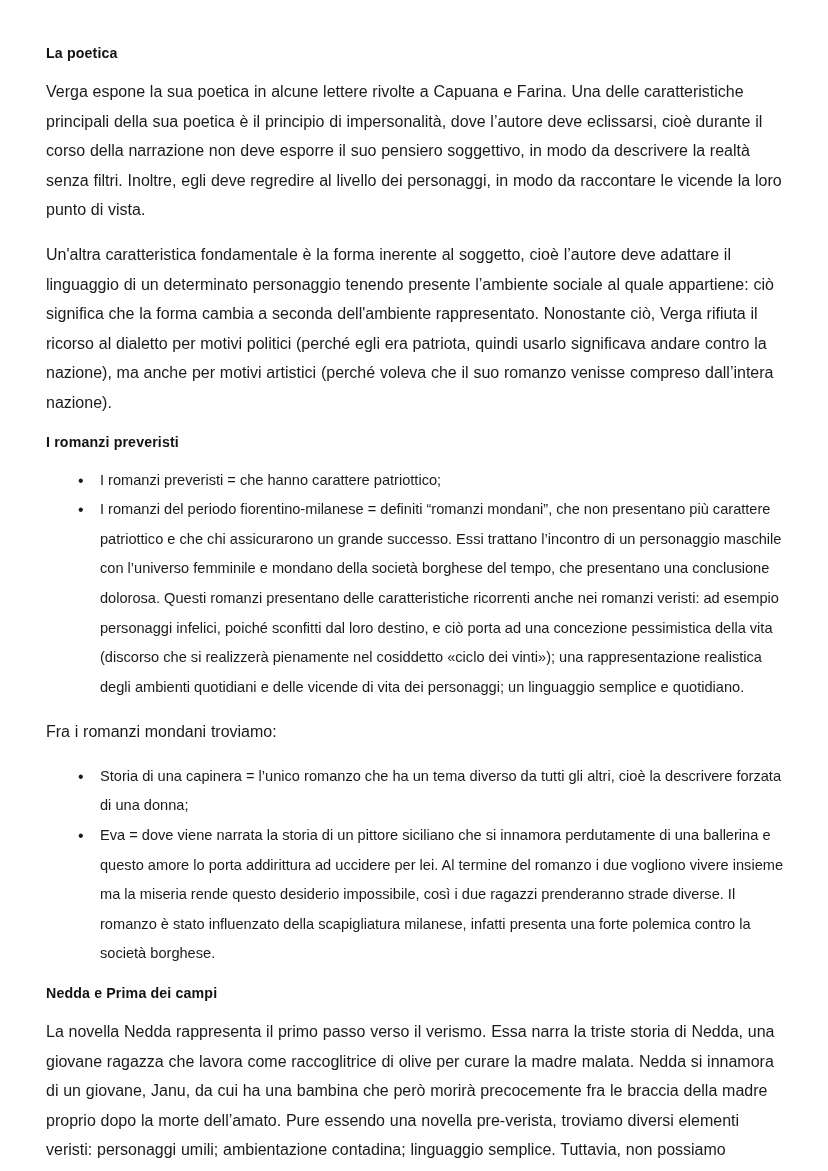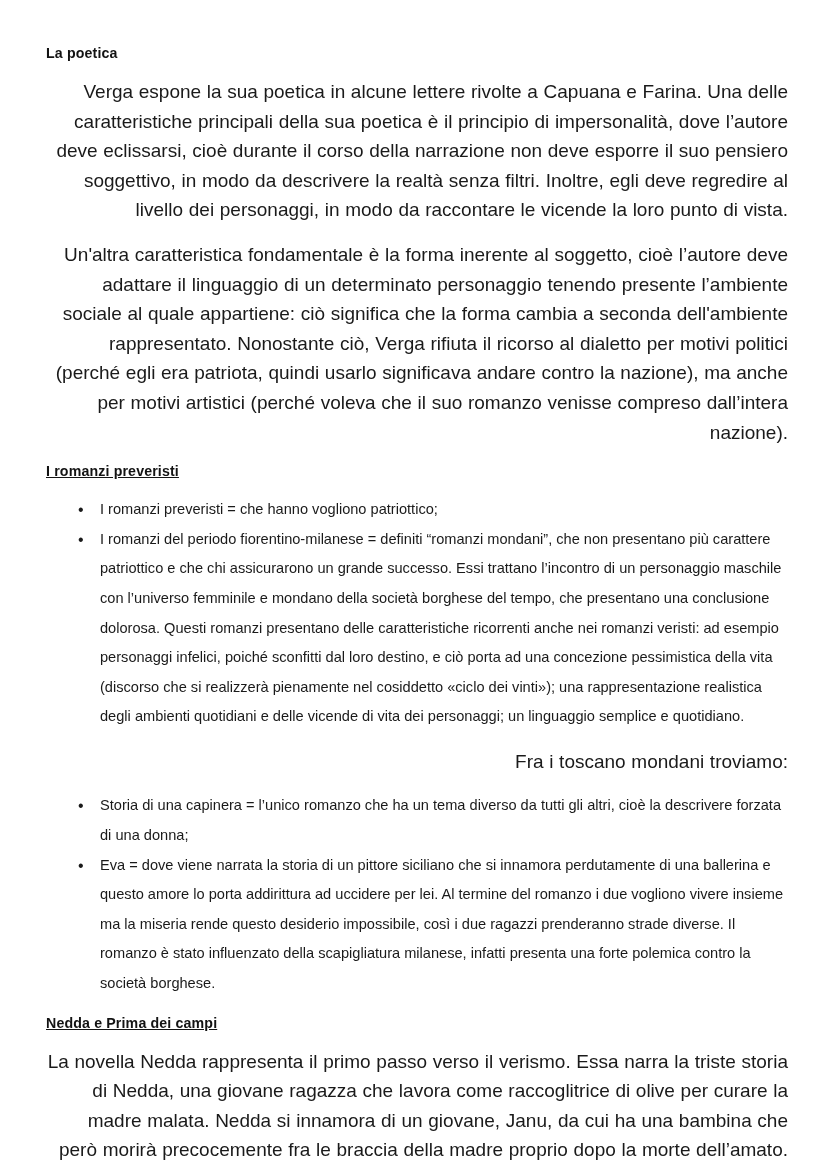--- a/index.html
+++ b/index.html
@@ -29,27 +29,26 @@
   h2.section-heading {
     font-size: 14.2px;
     font-weight: bold;
     line-height: 19px;
     margin: 0 0 14px 0;
     letter-spacing: 0.01em;
     color: #131313;
   }
   .heading-spaced {
     margin-top: 20px;
-    text-decoration: underline;
   }
   p.para {
-    font-size: 19px;
+    font-size: 16px;
     line-height: 29.6px;
     margin: 0 0 15px 0;
-    text-align: right;
+    text-align: left;
     color: #1a1a1a;
     word-spacing: 0.02em;
   }
   ul.bullets {
     list-style: none;
     margin: 0 0 15px 0;
     padding: 0;
   }
   ul.bullets > li {
     position: relative;
@@ -79,29 +78,29 @@
     <p class="para">Verga espone la sua poetica in alcune lettere rivolte a Capuana e Farina. Una delle caratteristiche principali della sua poetica è il principio di impersonalità, dove l’autore deve eclissarsi, cioè durante il corso della narrazione non deve esporre il suo pensiero soggettivo, in modo da descrivere la realtà senza filtri. Inoltre, egli deve regredire al livello dei personaggi, in modo da raccontare le vicende la loro punto di vista.</p>
 
     <p class="para">Un'altra caratteristica fondamentale è la forma inerente al soggetto, cioè l’autore deve adattare il linguaggio di un determinato personaggio tenendo presente l’ambiente sociale al quale appartiene: ciò significa che la forma cambia a seconda dell'ambiente rappresentato. Nonostante ciò, Verga rifiuta il ricorso al dialetto per motivi politici (perché egli era patriota, quindi usarlo significava andare contro la nazione), ma anche per motivi artistici (perché voleva che il suo romanzo venisse compreso dall’intera nazione).</p>
 
     <h2 class="section-heading heading-spaced">I romanzi preveristi</h2>
 
 
     <ul class="bullets">
       <li>
         <span class="bullet-dot">•</span>
-        <span>I romanzi preveristi = che hanno vogliono patriottico;</span>
+        <span>I romanzi preveristi = che hanno carattere patriottico;</span>
       </li>
       <li>
         <span class="bullet-dot">•</span>
         <span>I romanzi del periodo fiorentino-milanese = definiti “romanzi mondani”, che non presentano più carattere patriottico e che chi assicurarono un grande successo. Essi trattano l’incontro di un personaggio maschile con l’universo femminile e mondano della società borghese del tempo, che presentano una conclusione dolorosa. Questi romanzi presentano delle caratteristiche ricorrenti anche nei romanzi veristi: ad esempio personaggi infelici, poiché sconfitti dal loro destino, e ciò porta ad una concezione pessimistica della vita (discorso che si realizzerà pienamente nel cosiddetto «ciclo dei vinti»); una rappresentazione realistica degli ambienti quotidiani e delle vicende di vita dei personaggi; un linguaggio semplice e quotidiano.</span>
       </li>
     </ul>
 
-    <p class="para">Fra i toscano mondani troviamo:</p>
+    <p class="para">Fra i romanzi mondani troviamo:</p>
 
     <ul class="bullets">
       <li>
         <span class="bullet-dot">•</span>
         <span>Storia di una capinera = l’unico romanzo che ha un tema diverso da tutti gli altri, cioè la descrivere forzata di una donna;</span>
       </li>
       <li>
         <span class="bullet-dot">•</span>
         <span>Eva = dove viene narrata la storia di un pittore siciliano che si innamora perdutamente di una ballerina e questo amore lo porta addirittura ad uccidere per lei. Al termine del romanzo i due vogliono vivere insieme ma la miseria rende questo desiderio impossibile, così i due ragazzi prenderanno strade diverse. Il romanzo è stato influenzato della scapigliatura milanese, infatti presenta una forte polemica contro la società borghese.</span>
       </li>

